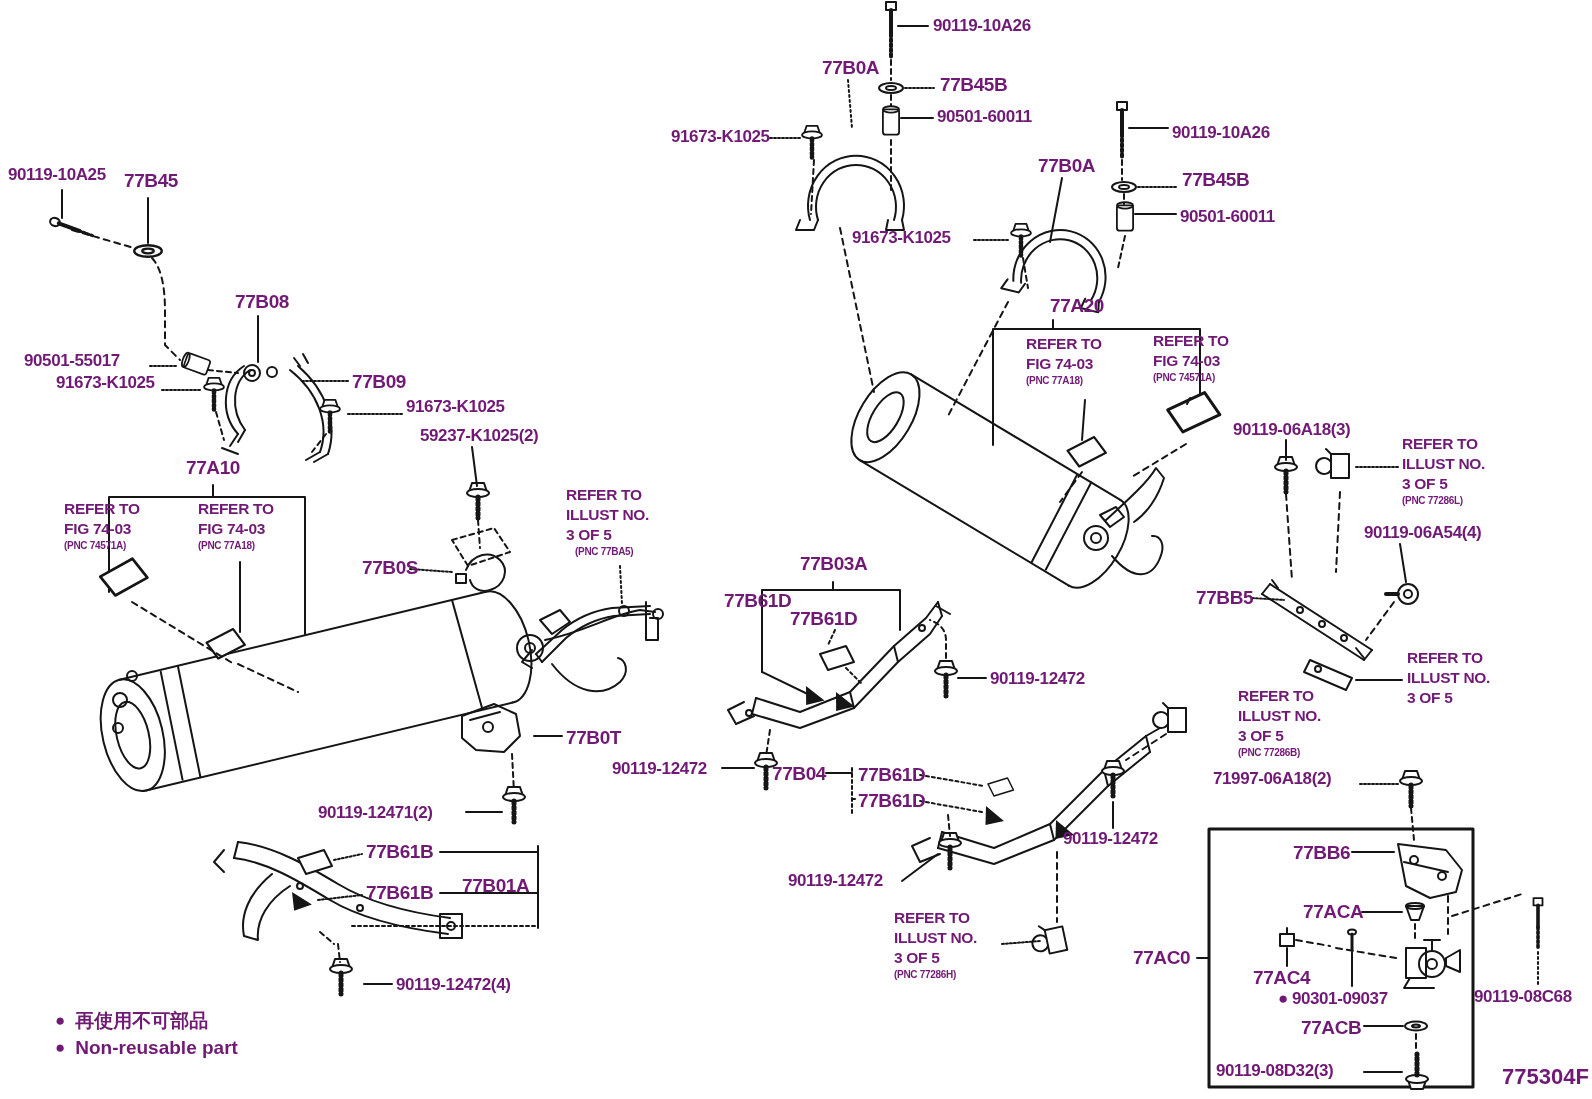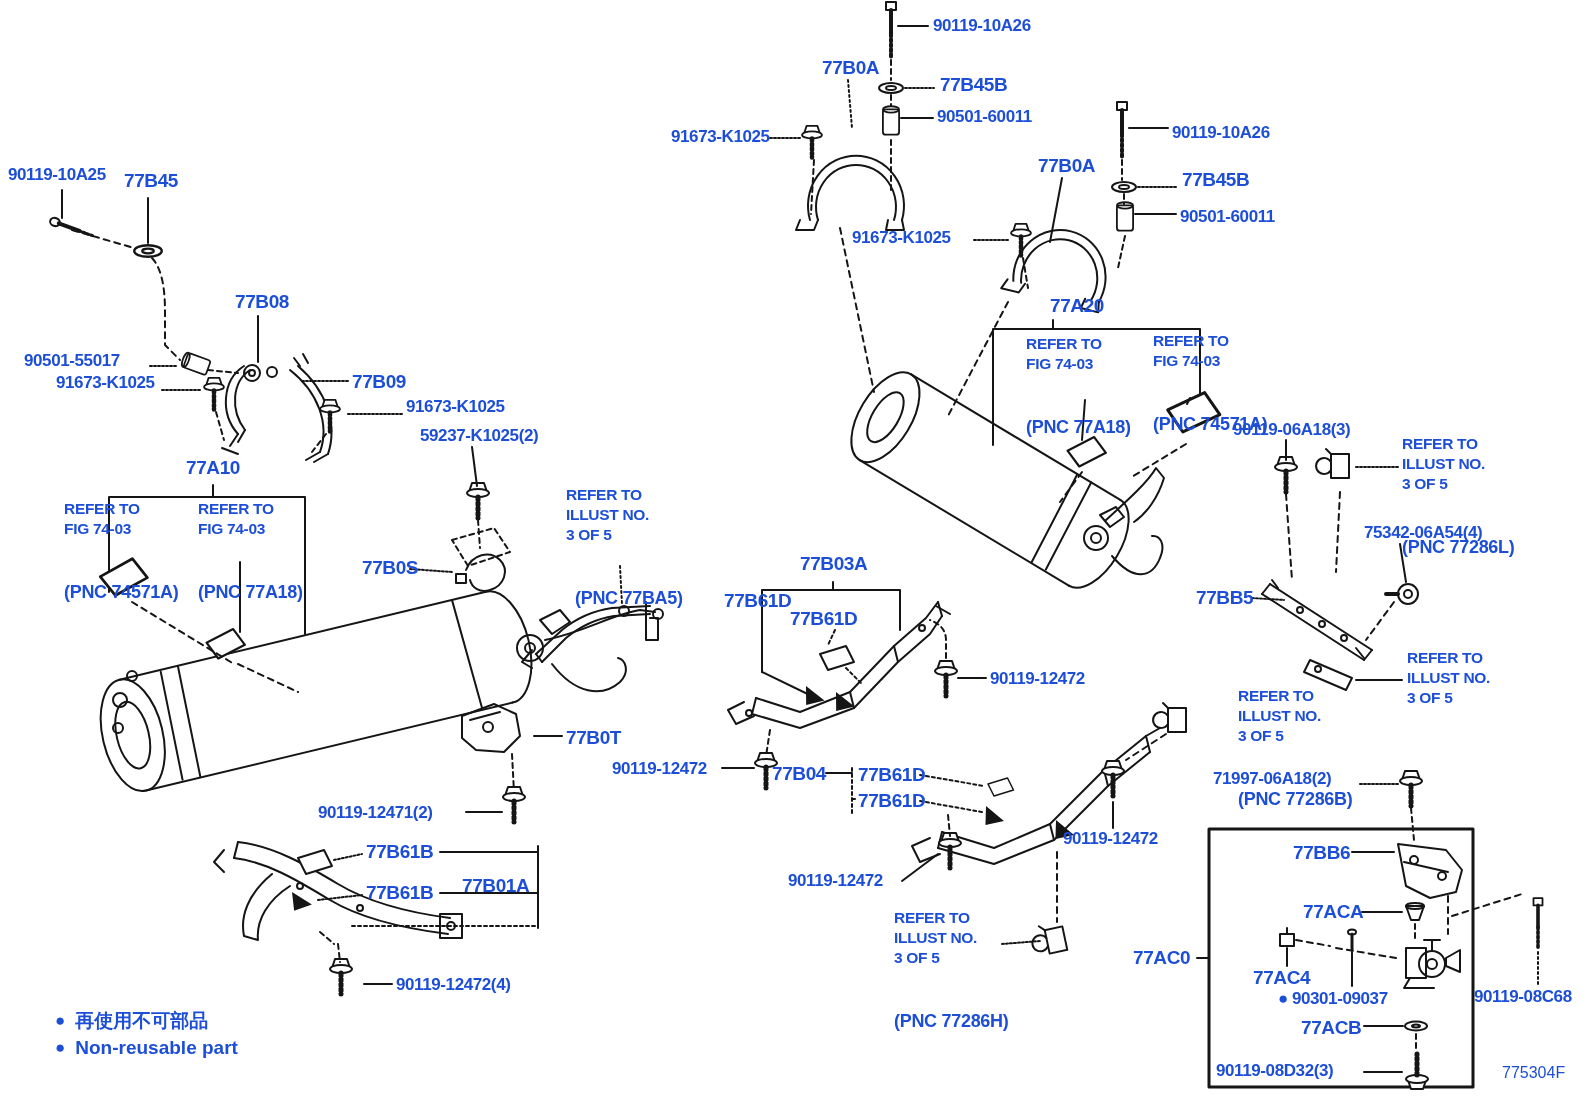--- a/index.html
+++ b/index.html
@@ -1,27 +1,27 @@
 <!DOCTYPE html>
 <html><head>
 <meta charset="utf-8">
 <style>
   html,body{margin:0;padding:0;background:#fff;}
   #stage{position:relative;width:1592px;height:1099px;background:#fff;overflow:hidden;
-         font-family:"Liberation Sans",sans-serif;color:#1d4ed8;}
+         font-family:"Liberation Sans",sans-serif;color:#701a75;}
   #art{position:absolute;left:0;top:0;}
   .lbl{position:absolute;font-weight:bold;font-size:17px;line-height:1.05;
        letter-spacing:-0.4px;white-space:nowrap;}
   .big{font-size:19px;}
   .note{position:absolute;font-weight:bold;font-size:15.5px;line-height:1.3;
         letter-spacing:-0.3px;white-space:nowrap;}
-  .note .pnc{font-size:18px;margin-top:42px;}
+  .note .pnc{font-size:10px;}
   .legend-row{position:absolute;font-weight:bold;font-size:19px;white-space:nowrap;}
   .legend-row .dot{font-size:17px;margin-right:10px;vertical-align:1px;}
-  .figcode{position:absolute;font-weight:normal;font-size:16px;letter-spacing:0;}
+  .figcode{position:absolute;font-weight:bold;font-size:22px;letter-spacing:0;}
   .bullet{margin-right:4px;}
 </style>
 </head>
 <body>
 
 <div id="stage">
 
 <svg id="art" width="1592" height="1099" viewBox="0 0 1592 1099">
   <defs>
     <g id="boltS">
@@ -385,21 +385,21 @@
 <div class="lbl big" style="left:858px;top:791px">77B61D</div>
 <div class="lbl" style="left:1063px;top:830px">90119-12472</div>
 <div class="lbl" style="left:788px;top:872px">90119-12472</div>
 <div class="lbl" style="left:318px;top:804px">90119-12471(2)</div>
 <div class="lbl big" style="left:566px;top:728px">77B0T</div>
 <div class="lbl big" style="left:366px;top:842px">77B61B</div>
 <div class="lbl big" style="left:366px;top:883px">77B61B</div>
 <div class="lbl big" style="left:462px;top:876px">77B01A</div>
 <div class="lbl" style="left:396px;top:976px">90119-12472(4)</div>
 <div class="lbl" style="left:1233px;top:421px">90119-06A18(3)</div>
-<div class="lbl" style="left:1364px;top:524px">75342-06A54(4)</div>
+<div class="lbl" style="left:1364px;top:524px">90119-06A54(4)</div>
 <div class="lbl big" style="left:1196px;top:588px">77BB5</div>
 <div class="lbl" style="left:1213px;top:770px">71997-06A18(2)</div>
 <div class="lbl big" style="left:1293px;top:843px">77BB6</div>
 <div class="lbl big" style="left:1303px;top:902px">77ACA</div>
 <div class="lbl big" style="left:1133px;top:948px">77AC0</div>
 <div class="lbl big" style="left:1253px;top:968px">77AC4</div>
 <div class="lbl" style="left:1278px;top:990px"><span class="bullet">●</span><span>90301-09037</span></div>
 <div class="lbl big" style="left:1301px;top:1018px">77ACB</div>
 <div class="lbl" style="left:1216px;top:1062px">90119-08D32(3)</div>
 <div class="lbl" style="left:1474px;top:988px">90119-08C68</div>

